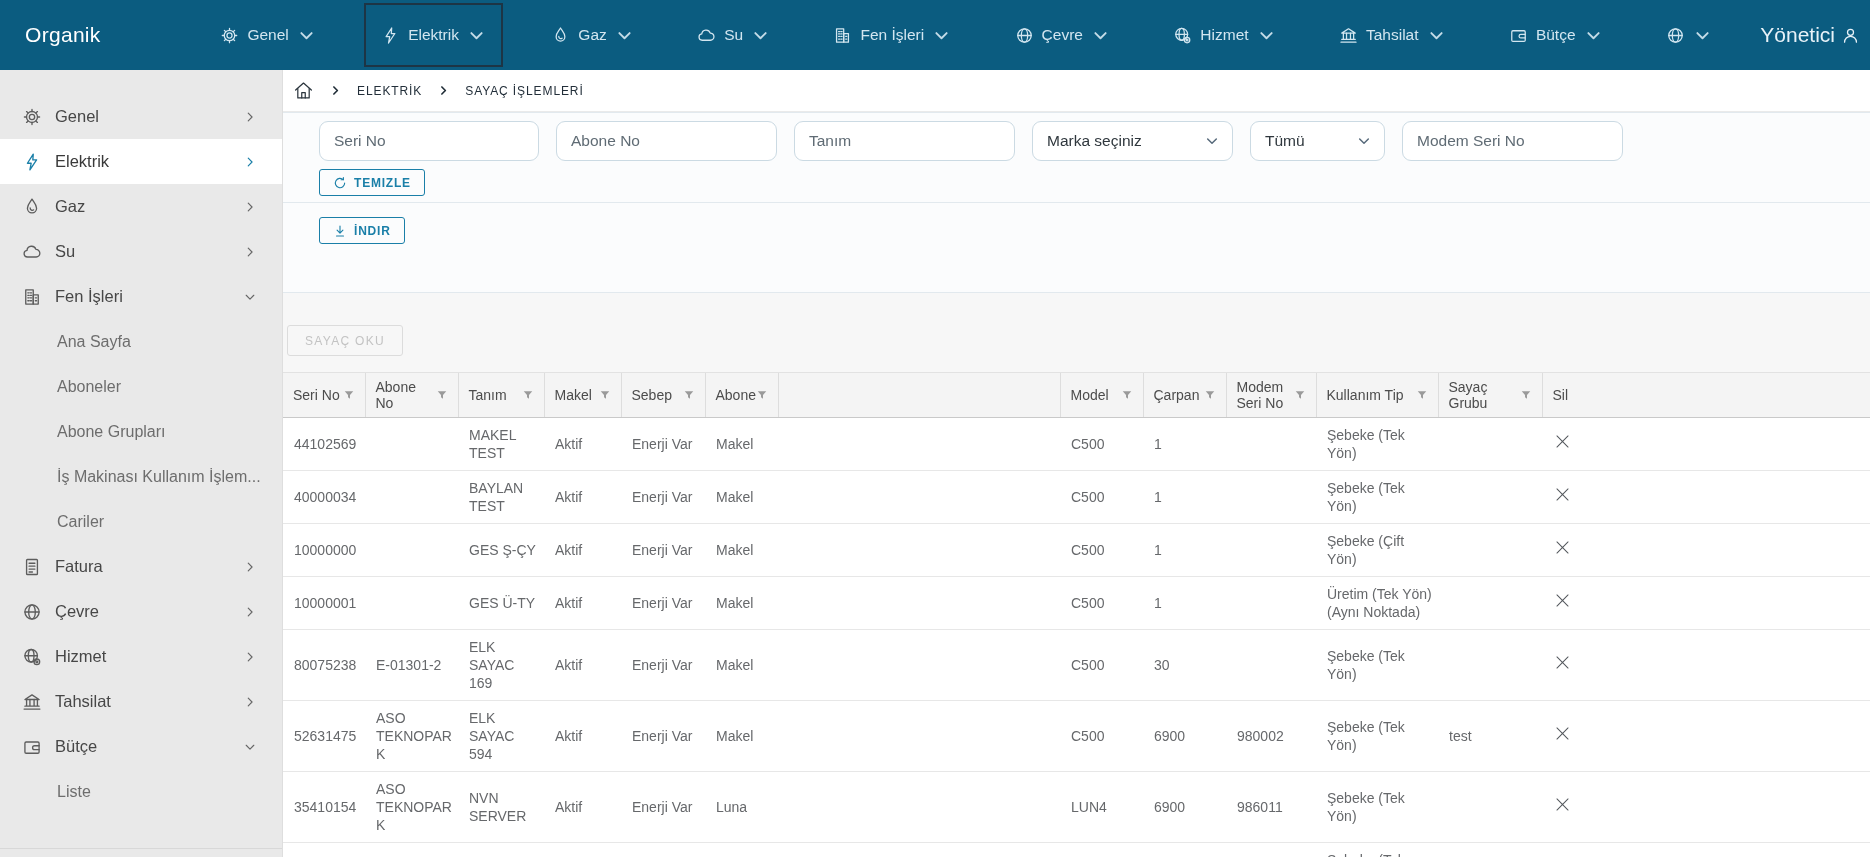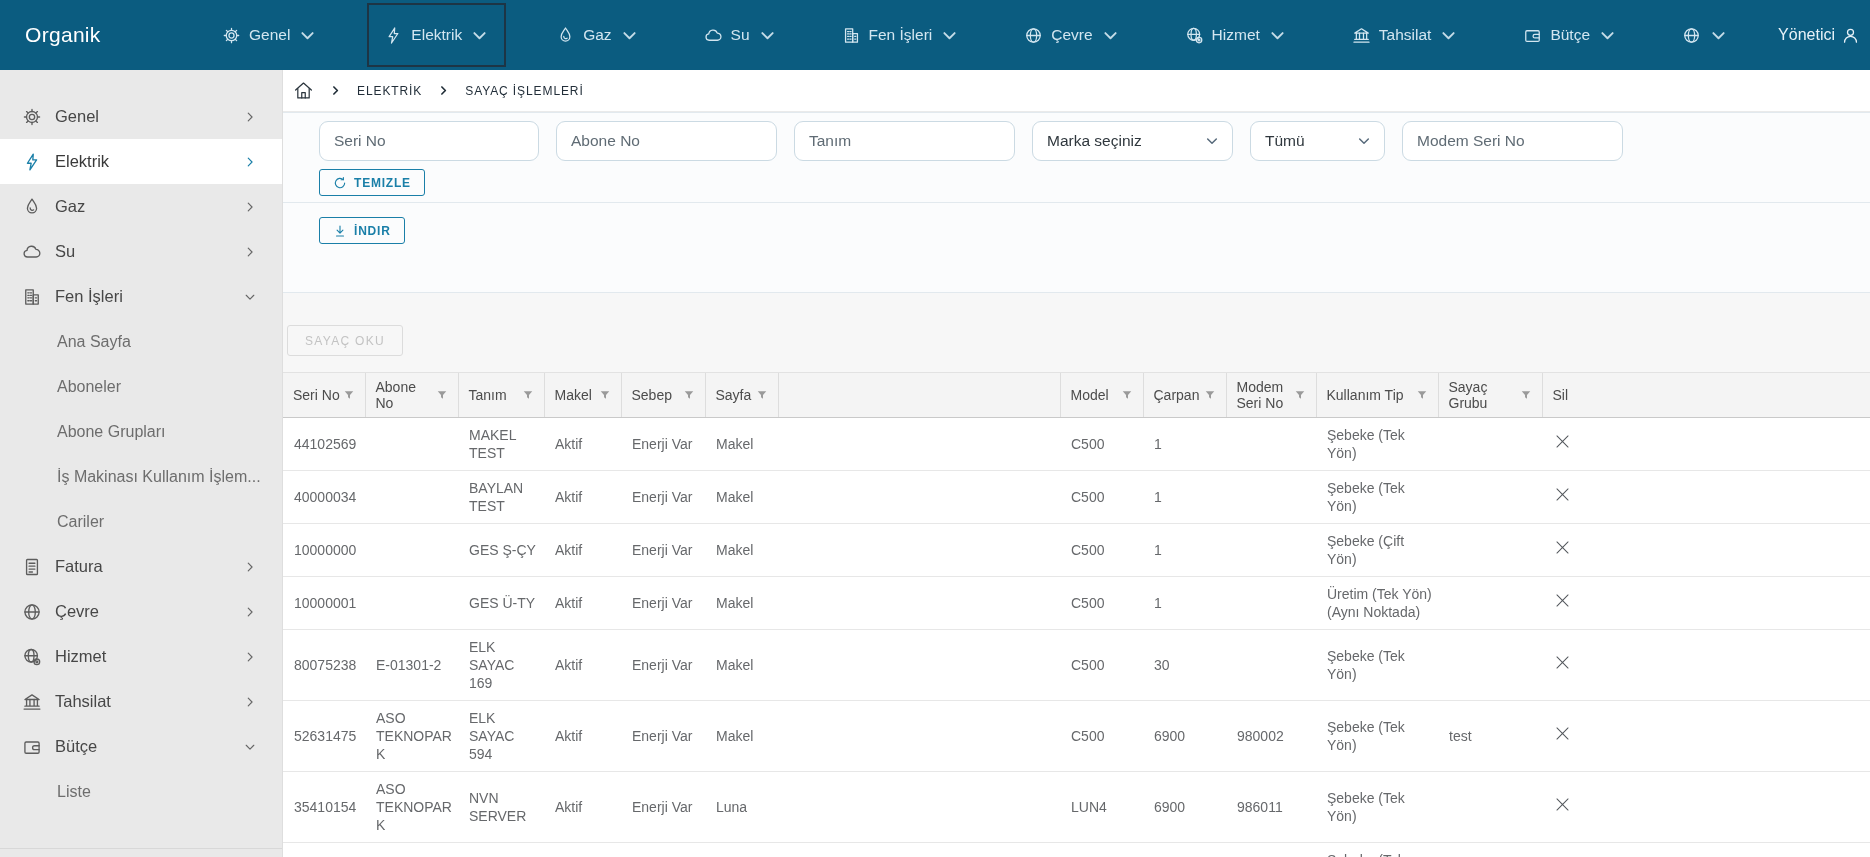--- a/index.html
+++ b/index.html
@@ -10,21 +10,21 @@
 
 
 .topnav{height:70px;background:#0b5c80;display:flex;align-items:center;color:#d3e6f0}
 .brand{width:172px;padding-left:25px;font-size:21px;color:#ffffff;letter-spacing:.3px;cursor:pointer}
 .topnav-items{flex:1;display:flex;justify-content:space-evenly;align-items:center;height:100%}
 .nav-item{display:flex;align-items:center;gap:8px;height:64px;padding:0 15px;font-size:15.5px;cursor:pointer;white-space:nowrap}
 .nav-item .icon{width:19px;height:19px}
 .nav-item.selected{border:2px solid #1d3545}
 .caret{width:11px;height:11px;opacity:.92}
 .caret svg{stroke-width:2.4}
-.topnav-user{display:flex;align-items:center;gap:6px;padding-right:10px;font-size:16px;color:#e8f2f8;cursor:pointer;white-space:nowrap}
+.topnav-user{display:flex;align-items:center;gap:6px;padding-right:10px;font-size:21px;color:#e8f2f8;cursor:pointer;white-space:nowrap}
 .topnav-user .icon{width:19px;height:19px}
 
 
 .shell{display:flex;height:787px}
 .sidebar{width:283px;background:#e9e9e9;padding-top:24px;position:relative;flex-shrink:0;border-right:1px solid #dedede}
 .sidebar::after{content:"";position:absolute;left:0;right:0;bottom:8px;border-top:1px solid #d8d8d8}
 .side-item{height:45px;display:flex;align-items:center;padding:0 12px 0 22px;color:#474747;font-size:16.5px;cursor:pointer}
 .side-item .icon{width:20px;height:20px;margin-right:13px;color:#5d5d5d}
 .side-item .chev{margin-left:auto;width:14px;height:14px;color:#676767}
 .chev svg{stroke-width:2}
@@ -540,21 +540,21 @@
                   <span>Sebep</span>
                   <span class="icon funnel">
                     <svg viewBox="0 0 24 24">
                       <path d="M3.5 4.5h17L14 12v7.5l-4-3v-4.5Z" fill="currentColor" stroke="none"></path>
                     </svg>
                   </span>
                 </div>
               </th>
               <th>
                 <div class="th-inner">
-                  <span>Sayfa</span>
+                  <span>Abone</span>
                   <span class="icon funnel">
                     <svg viewBox="0 0 24 24">
                       <path d="M3.5 4.5h17L14 12v7.5l-4-3v-4.5Z" fill="currentColor" stroke="none"></path>
                     </svg>
                   </span>
                 </div>
               </th>
               <th></th>
               <th>
                 <div class="th-inner">

